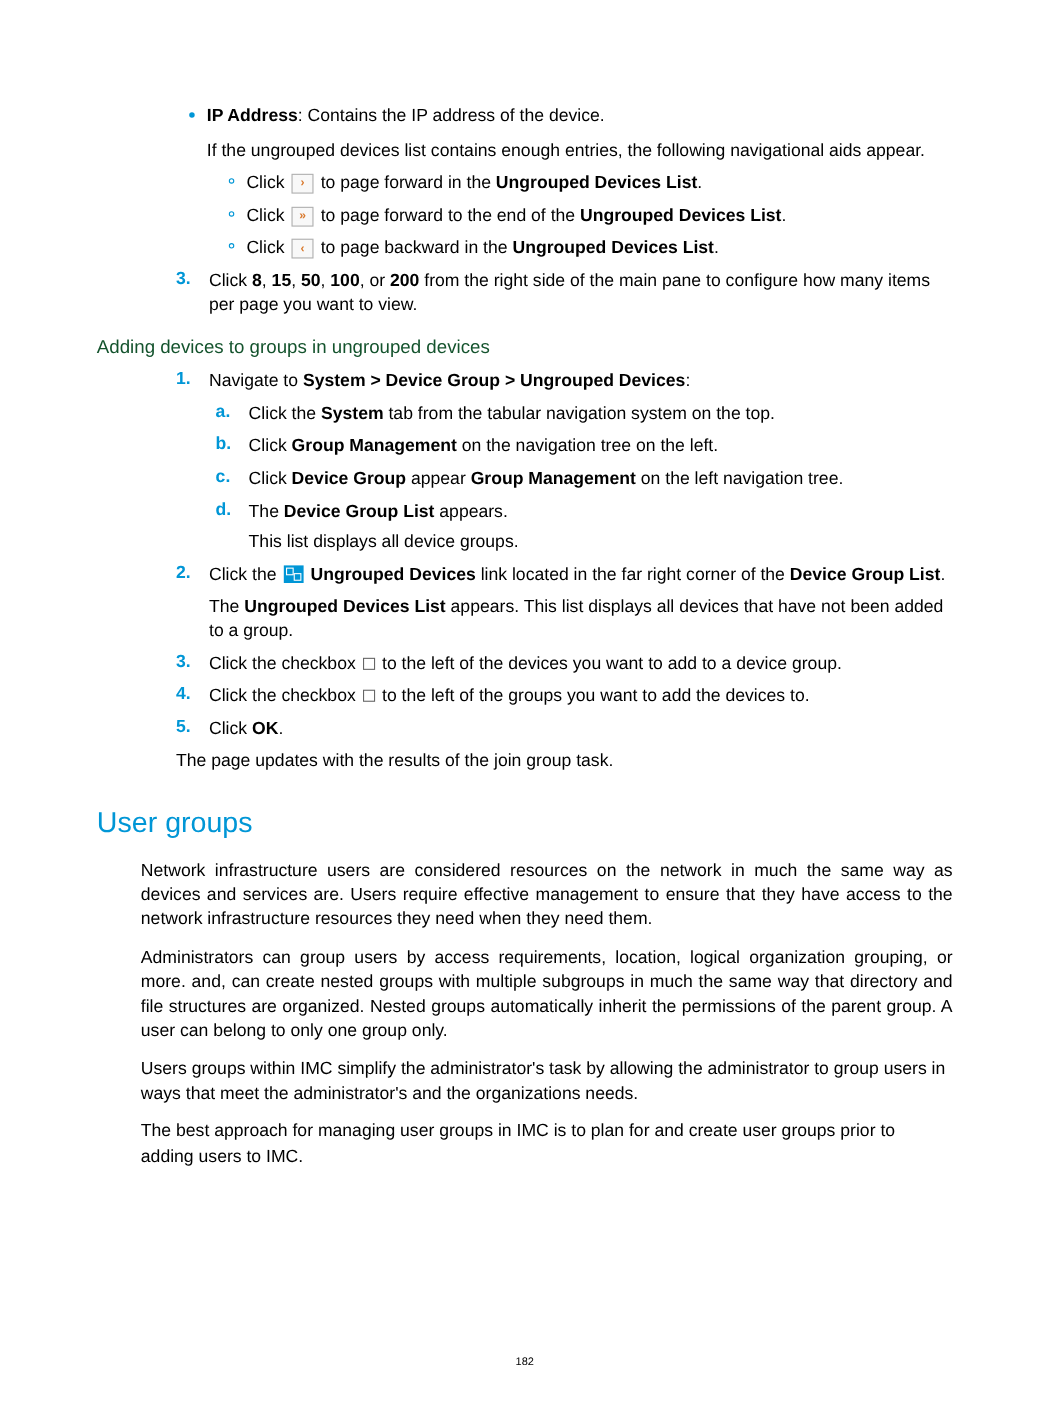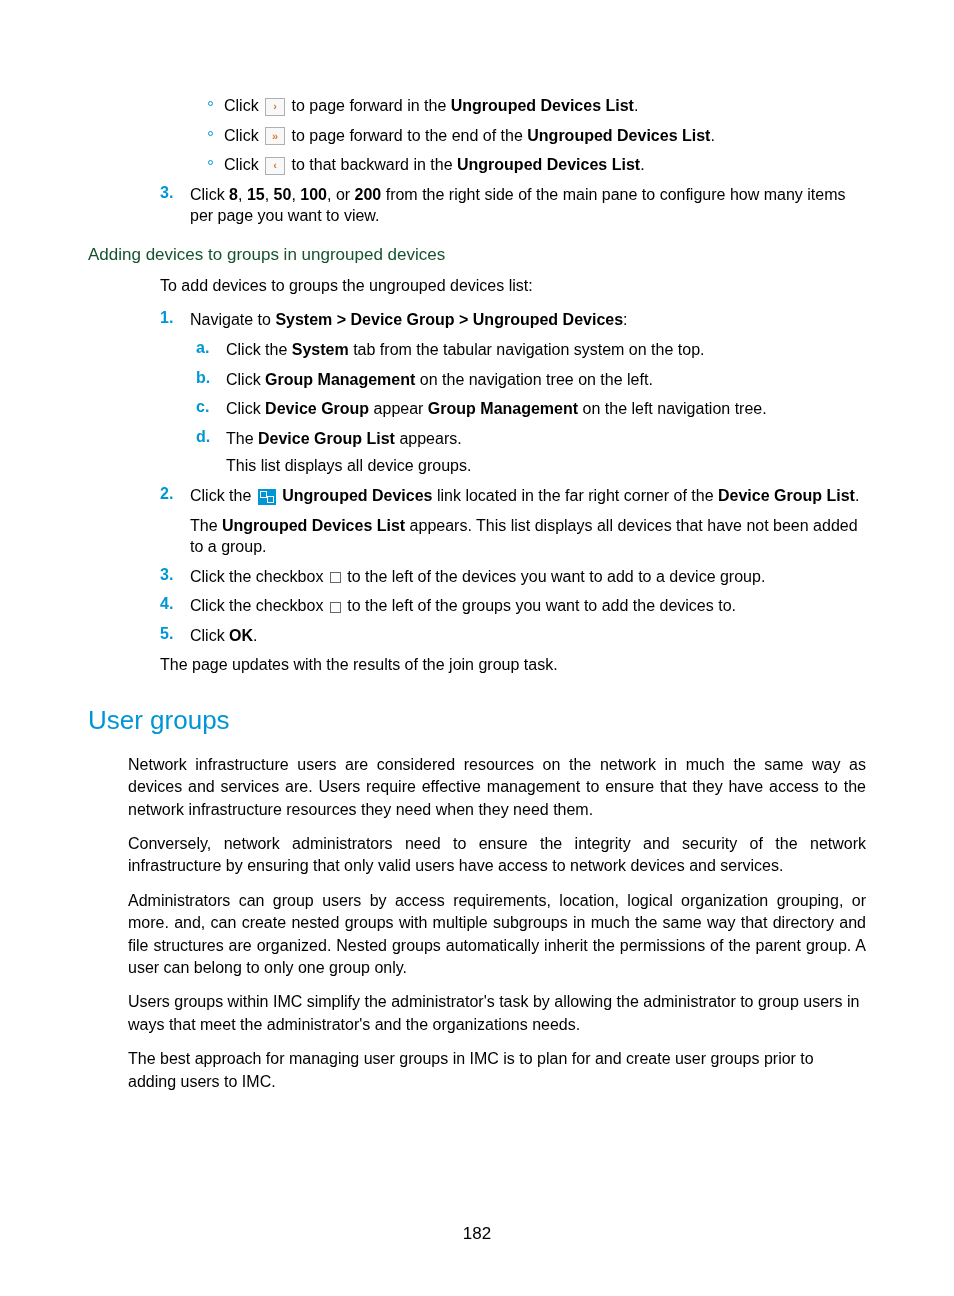--- a/index.html
+++ b/index.html
@@ -141,64 +141,72 @@
   margin: 0 0 12px 72px;
   line-height: 1.4;
 }
 .justify { text-align: justify; }
 .pagenum {
   position: absolute;
   bottom: 52px;
   width: 954px;
   left: 0;
   text-align: center;
-  font-size: 17px;
+  font-size: 10px;
 }
 .continuation {
   margin-top: 6px;
 }
 b { font-weight: bold; }
 </style>
 </head>
 <body>
 
 <div class="page">
 
+  <div class="bullet-row indent-1">
+    <div class="round-bullet">
+        <span></span>
+      </div>
+    <div class="bullet-content">
+      <b>IP Address</b><span>: Contains the IP address of the device.</span>
+      <div class="continuation" style="margin-top:10px">If the ungrouped devices list contains enough entries, the following navigational aids appear.</div>
+    </div>
+  </div>
 
   <div id="nav-items">
       <div class="bullet-row indent-2">
         <div class="circle-bullet">
           <span></span>
         </div>
         <div class="bullet-content"><span>Click </span><span class="icon-box">›</span><span> to page forward in the </span><b>Ungrouped Devices List</b><span>.</span></div>
       </div>
       <div class="bullet-row indent-2">
         <div class="circle-bullet">
           <span></span>
         </div>
         <div class="bullet-content"><span>Click </span><span class="icon-box">»</span><span> to page forward to the end of the </span><b>Ungrouped Devices List</b><span>.</span></div>
       </div>
       <div class="bullet-row indent-2">
         <div class="circle-bullet">
           <span></span>
         </div>
-        <div class="bullet-content"><span>Click </span><span class="icon-box">‹</span><span> to that backward in the </span><b>Ungrouped Devices List</b><span>.</span></div>
+        <div class="bullet-content"><span>Click </span><span class="icon-box">‹</span><span> to page backward in the </span><b>Ungrouped Devices List</b><span>.</span></div>
       </div>
     </div>
 
   <div class="num-row indent-1">
     <div class="num-label">3.</div>
     <div class="bullet-content">
       <span>Click </span><b>8</b><span>, </span><b>15</b><span>, </span><b>50</b><span>, </span><b>100</b><span>, or </span><b>200</b><span> from the right side of the main pane to configure how many items per page you want to view.</span>
     </div>
   </div>
 
   <h3 class="subsection">Adding devices to groups in ungrouped devices</h3>
 
-  <p class="body-indent">To add devices to groups the ungrouped devices list:</p>
 
   <div class="num-row indent-1">
     <div class="num-label">1.</div>
     <div class="bullet-content">
       <span>Navigate to </span><b>System &gt; Device Group &gt; Ungrouped Devices</b><span>:</span>
     </div>
   </div>
 
   <div class="num-row indent-2">
     <div class="alpha-label">a.</div>
@@ -259,21 +267,20 @@
       <span>Click </span><b>OK</b><span>.</span>
     </div>
   </div>
 
   <p class="body-indent">The page updates with the results of the join group task.</p>
 
   <h2 class="section">User groups</h2>
 
   <div style="margin-left:40px">
     <p class="body justify">Network infrastructure users are considered resources on the network in much the same way as devices and services are. Users require effective management to ensure that they have access to the network infrastructure resources they need when they need them.</p>
-    <p class="body justify">Conversely, network administrators need to ensure the integrity and security of the network infrastructure by ensuring that only valid users have access to network devices and services.</p>
     <p class="body justify">Administrators can group users by access requirements, location, logical organization grouping, or more. and, can create nested groups with multiple subgroups in much the same way that directory and file structures are organized. Nested groups automatically inherit the permissions of the parent group. A user can belong to only one group only.</p>
     <p class="body">Users groups within IMC simplify the administrator's task by allowing the administrator to group users in ways that meet the administrator's and the organizations needs.</p>
     <p class="body">The best approach for managing user groups in IMC is to plan for and create user groups prior to adding users to IMC.</p>
   </div>
 
 </div>
 
 <div class="pagenum">182</div>
 
 </body></html>

